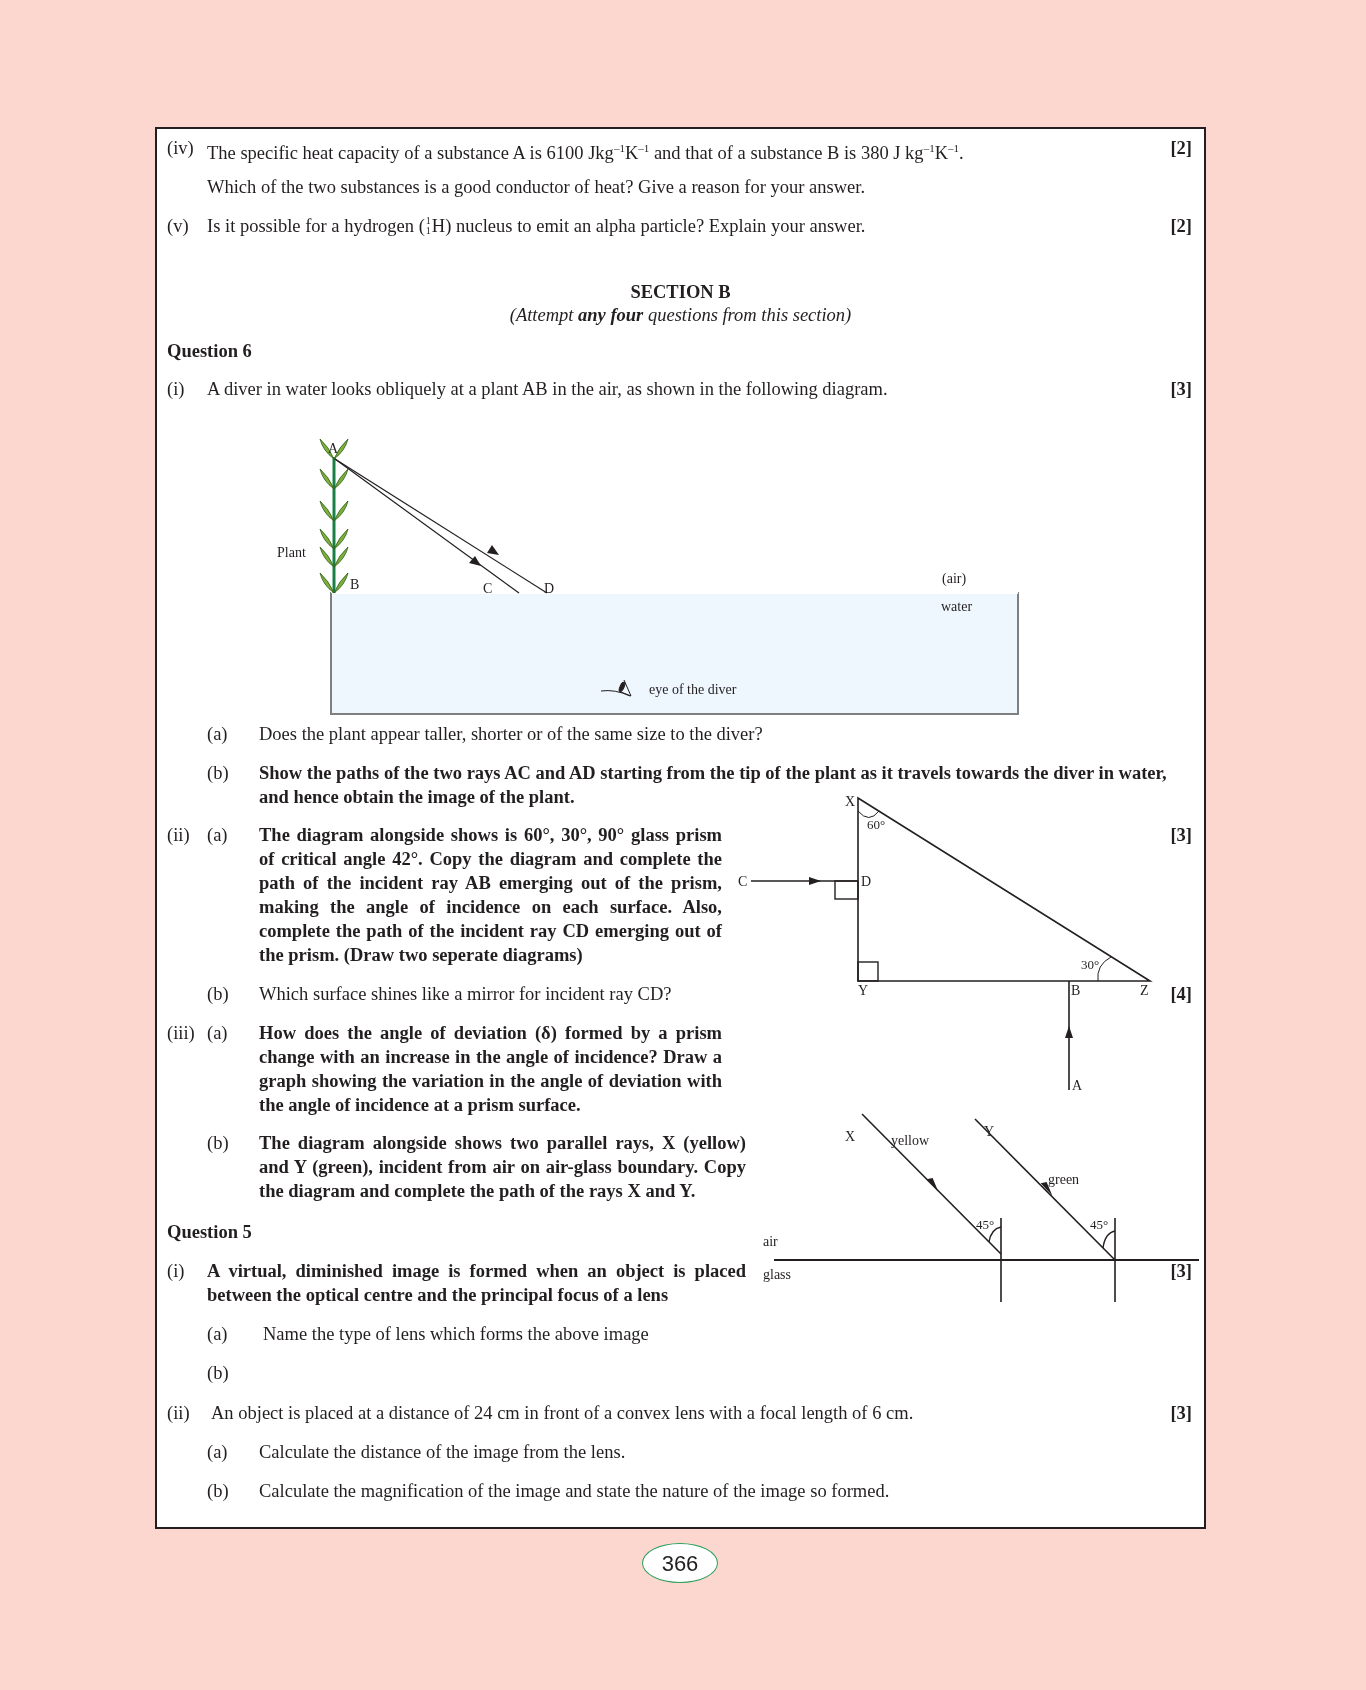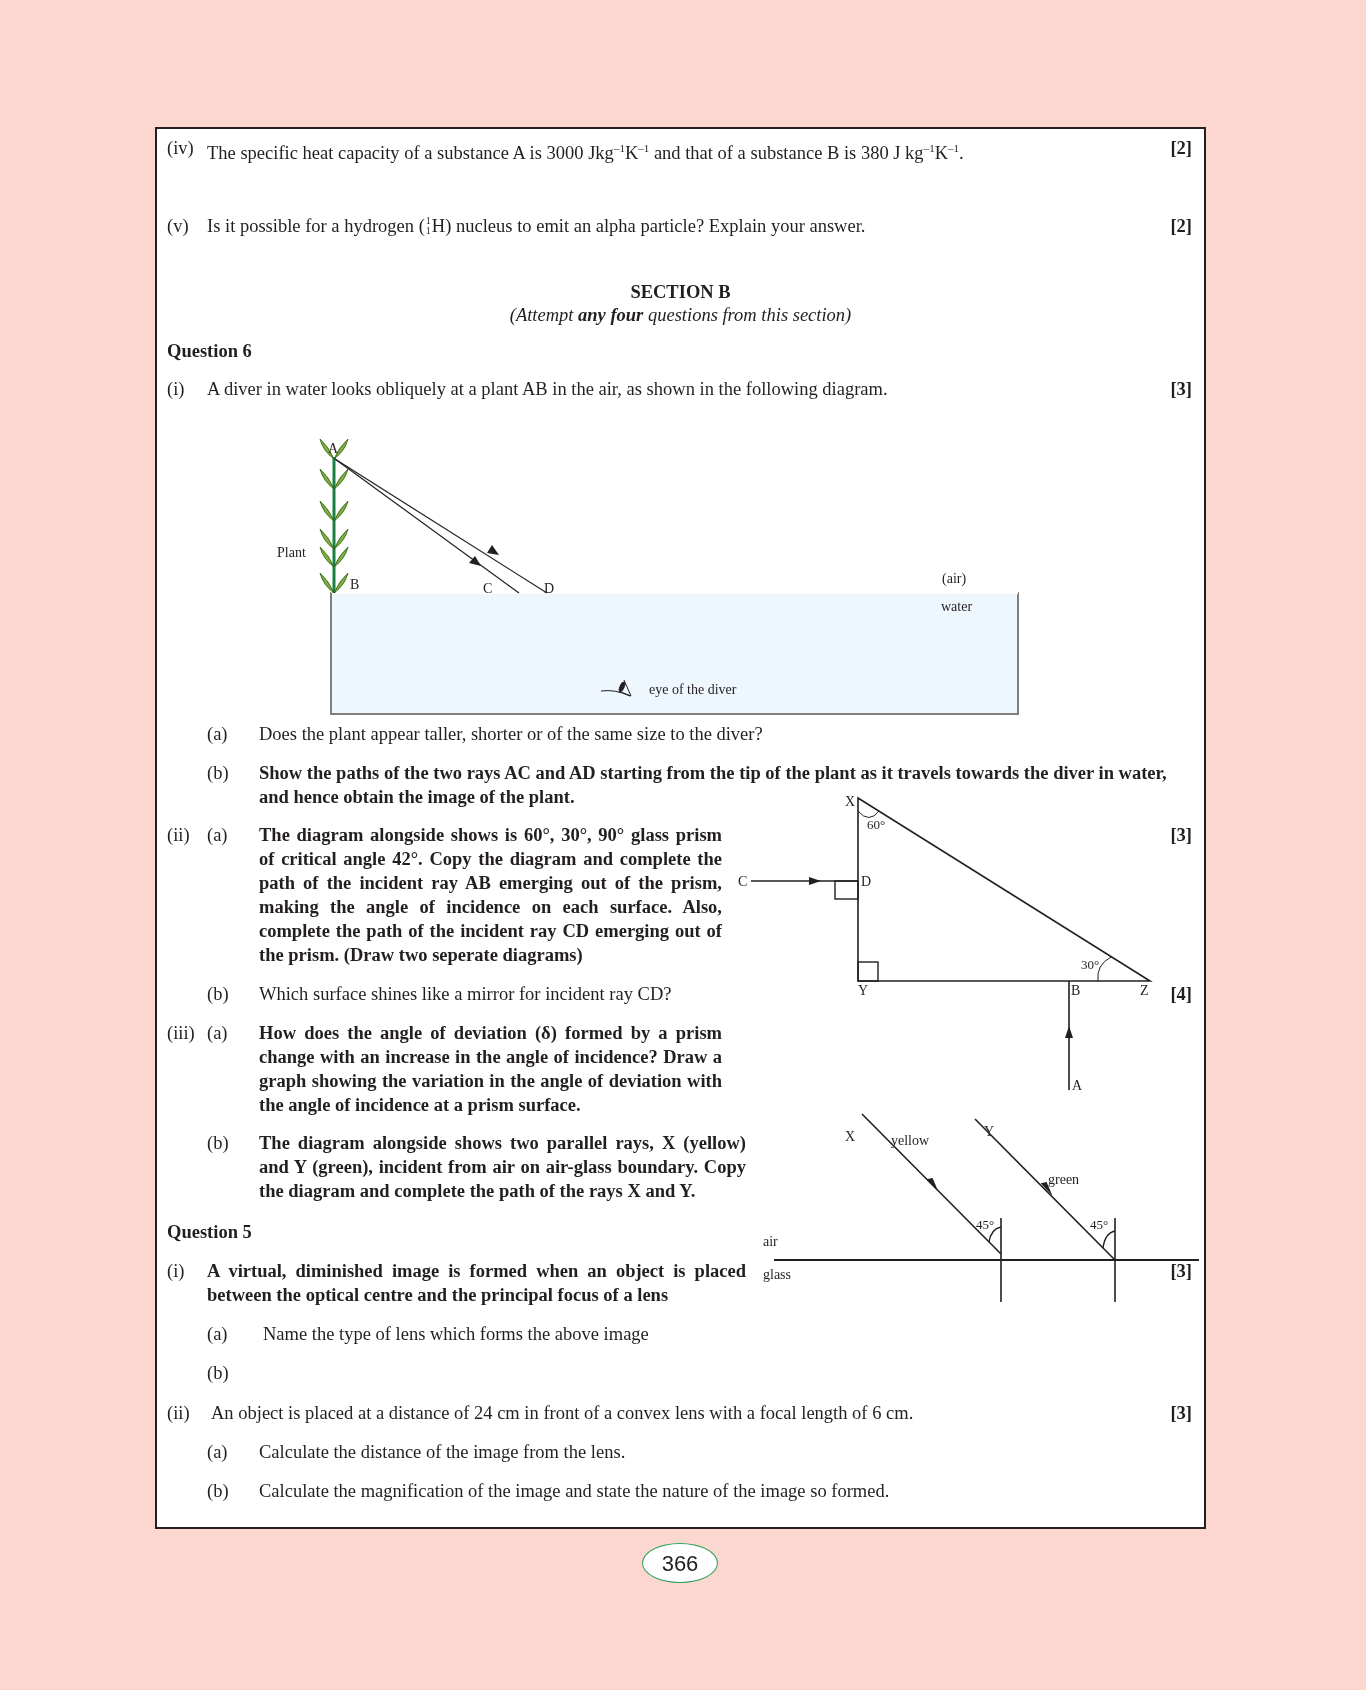--- a/index.html
+++ b/index.html
@@ -16,22 +16,23 @@
   .just { text-align:justify; text-align-last:left; }
   svg text { font-family:"Liberation Serif", serif; fill:#231f20; }
   .pagenum { position:absolute; left:642px; top:1543px; width:76px; height:40px; border:1.5px solid #2aa05a; border-radius:50%; background:#ffffff; text-align:center; line-height:40px; font-family:"Liberation Sans", sans-serif; font-size:22px; color:#231f20; box-sizing:border-box; }
 </style>
 </head>
 <body>
 
 <div class="page">
 
   <div class="t" style="left:10px;top:7px;">(iv)</div>
-  <div class="t" style="left:50px;top:7px;"><span>The specific heat capacity of a substance A is 3000 Jkg</span><span class="sup">–1</span><span>K</span><span class="sup">–1</span><span> and that of a substance B is 380 J kg</span><span class="sup">–1</span><span>K</span><span class="sup">–1</span><span>.</span></div>
+  <div class="t" style="left:50px;top:7px;"><span>The specific heat capacity of a substance A is 6100 Jkg</span><span class="sup">–1</span><span>K</span><span class="sup">–1</span><span> and that of a substance B is 380 J kg</span><span class="sup">–1</span><span>K</span><span class="sup">–1</span><span>.</span></div>
   <div class="marks t" style="top:7px;">[2]</div>
+  <div class="t" style="left:50px;top:46px;">Which of the two substances is a good conductor of heat? Give a reason for your answer.</div>
 
   <div class="t" style="left:10px;top:85px;">(v)</div>
   <div class="t" style="left:50px;top:85px;"><span>Is it possible for a hydrogen (</span><span class="iso"><span style="top:0px;">1</span><span style="top:10px;">1</span></span><span>H</span><span>) nucleus to emit an alpha particle? Explain your answer.</span></div>
   <div class="marks t" style="top:85px;">[2]</div>
 
   <div class="t center bold" style="top:151px;">SECTION B</div>
   <div class="t center" style="top:174px;font-style:italic;"><span>(Attempt </span><b>any four</b><span> questions from this section)</span></div>
 
   <div class="t bold" style="left:10px;top:210px;">Question 6</div>
 

